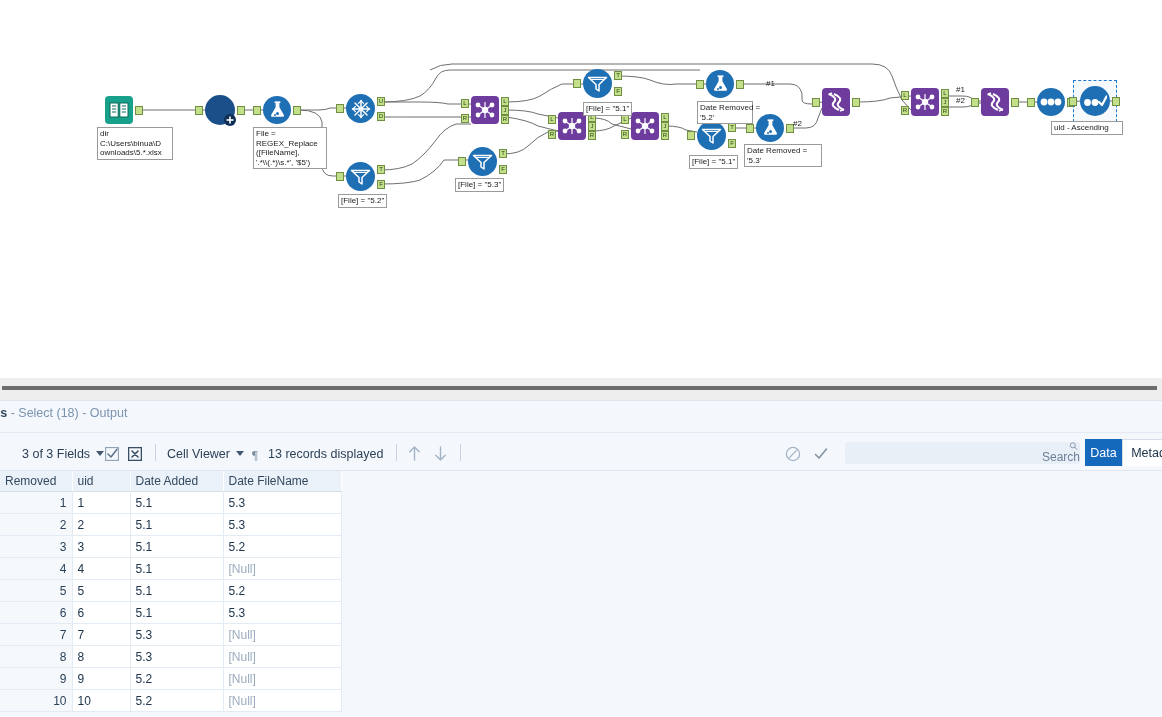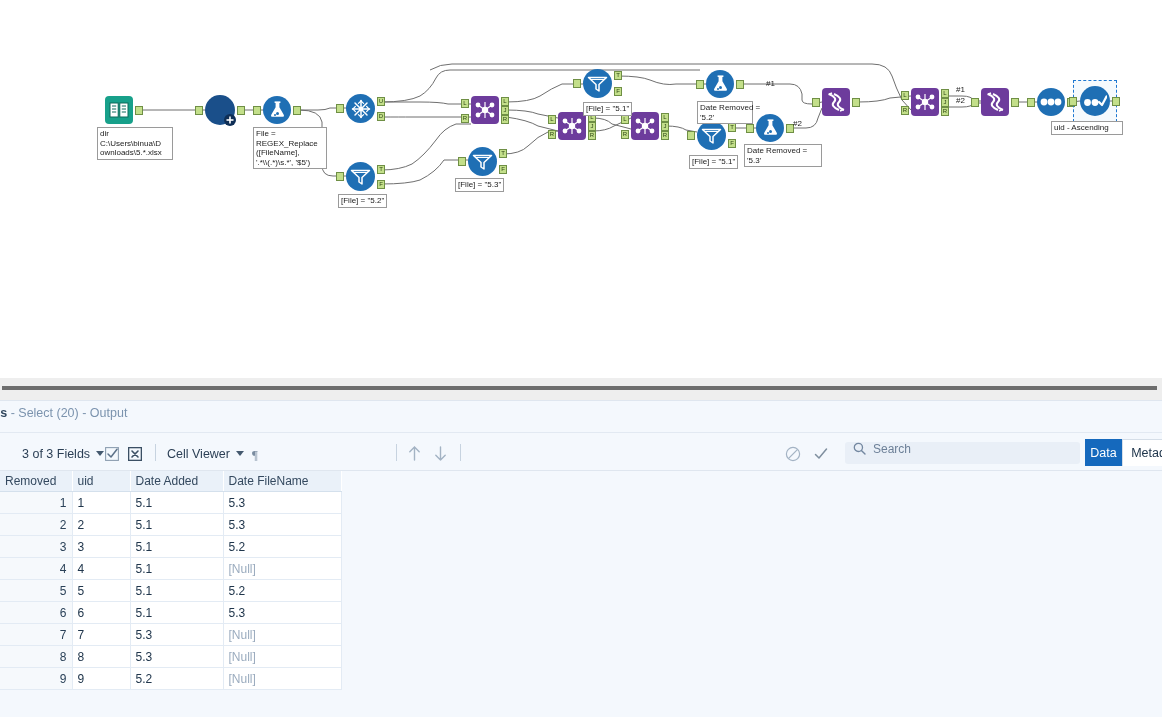--- a/index.html
+++ b/index.html
@@ -118,22 +118,23 @@
     position: absolute; top: 11px; width: 1px; height: 17px;
     background: #c7d3e0;
   }
   .arrowbtn { font-size: 15px; color: #9fb0c2; }
 
   #searchbox {
     position: absolute; top: 9px; left: 845px;
     width: 235px; height: 22px;
     background: #e9eff7;
     border-radius: 3px;
-    display: flex; align-items: flex-start;
+    display: flex; align-items: flex-end;
     padding-left: 8px;
+    flex-direction: column;
   }
   #searchbox .stxt {
     font-size: 12px; color: #6d8098; margin-left: 7px;
   }
   .tabbtn {
     position: absolute; top: 0; height: 27px;
     display: flex; align-items: center; justify-content: center;
     font-size: 12.5px;
   }
   .tab-active { background: #1569bd; color: #ffffff; }
@@ -596,21 +597,21 @@
     <div class="conlabel" style="left:956px;top:96px;">#2</div>
   </div>
 
   <div id="splitter">
     <div class="bar"></div>
   </div>
 
   <div id="results">
 
     <div id="results-title">
-      <b>sults</b><span class="dim"> - Select (20) - Output</span>
+      <b>sults</b><span class="dim"> - Select (18) - Output</span>
     </div>
 
     <div id="toolbar">
 
       <div class="tb" style="left:22px;">
         <span>3 of 3 Fields</span>
         <span class="caret"></span>
       </div>
 
       <div class="tb" style="left:105px;">
@@ -633,20 +634,23 @@
         <span>Cell Viewer</span>
         <span class="caret"></span>
       </div>
 
       <div class="tb" style="left:252px;">
         <svg width="10" height="14" viewBox="0 0 10 14">
           <text x="0" y="12" font-size="13" fill="#7a8ca0" font-family="Liberation Serif, serif">¶</text>
         </svg>
       </div>
 
+      <div class="tb" style="left:268px;">
+        <span>13 records displayed</span>
+      </div>
 
       <div class="vdiv" style="left:396px;"></div>
 
       <div class="tb arrowbtn" style="left:407px;">
         <svg width="15" height="17" viewBox="0 0 15 17">
           <path d="M7.5,15 L7.5,2 M2.8,6.8 L7.5,2 L12.2,6.8" fill="none" stroke="#a3b3c4" stroke-width="1.4" stroke-linecap="round" stroke-linejoin="round"></path>
         </svg>
       </div>
       <div class="tb arrowbtn" style="left:433px;">
         <svg width="15" height="17" viewBox="0 0 15 17">
@@ -742,17 +746,23 @@
               <td class="col-uid">8</td>
               <td class="col-da">5.3</td>
               <td class="col-dr nullv">[Null]</td>
             </tr>
             <tr>
               <td class="recno col-rec">9</td>
               <td class="col-uid">9</td>
               <td class="col-da">5.2</td>
               <td class="col-dr nullv">[Null]</td>
             </tr>
+            <tr>
+              <td class="recno col-rec">10</td>
+              <td class="col-uid">10</td>
+              <td class="col-da">5.2</td>
+              <td class="col-dr nullv">[Null]</td>
+            </tr>
           </tbody>
       </table>
     </div>
   </div>
 </div>
 
 </body></html>

